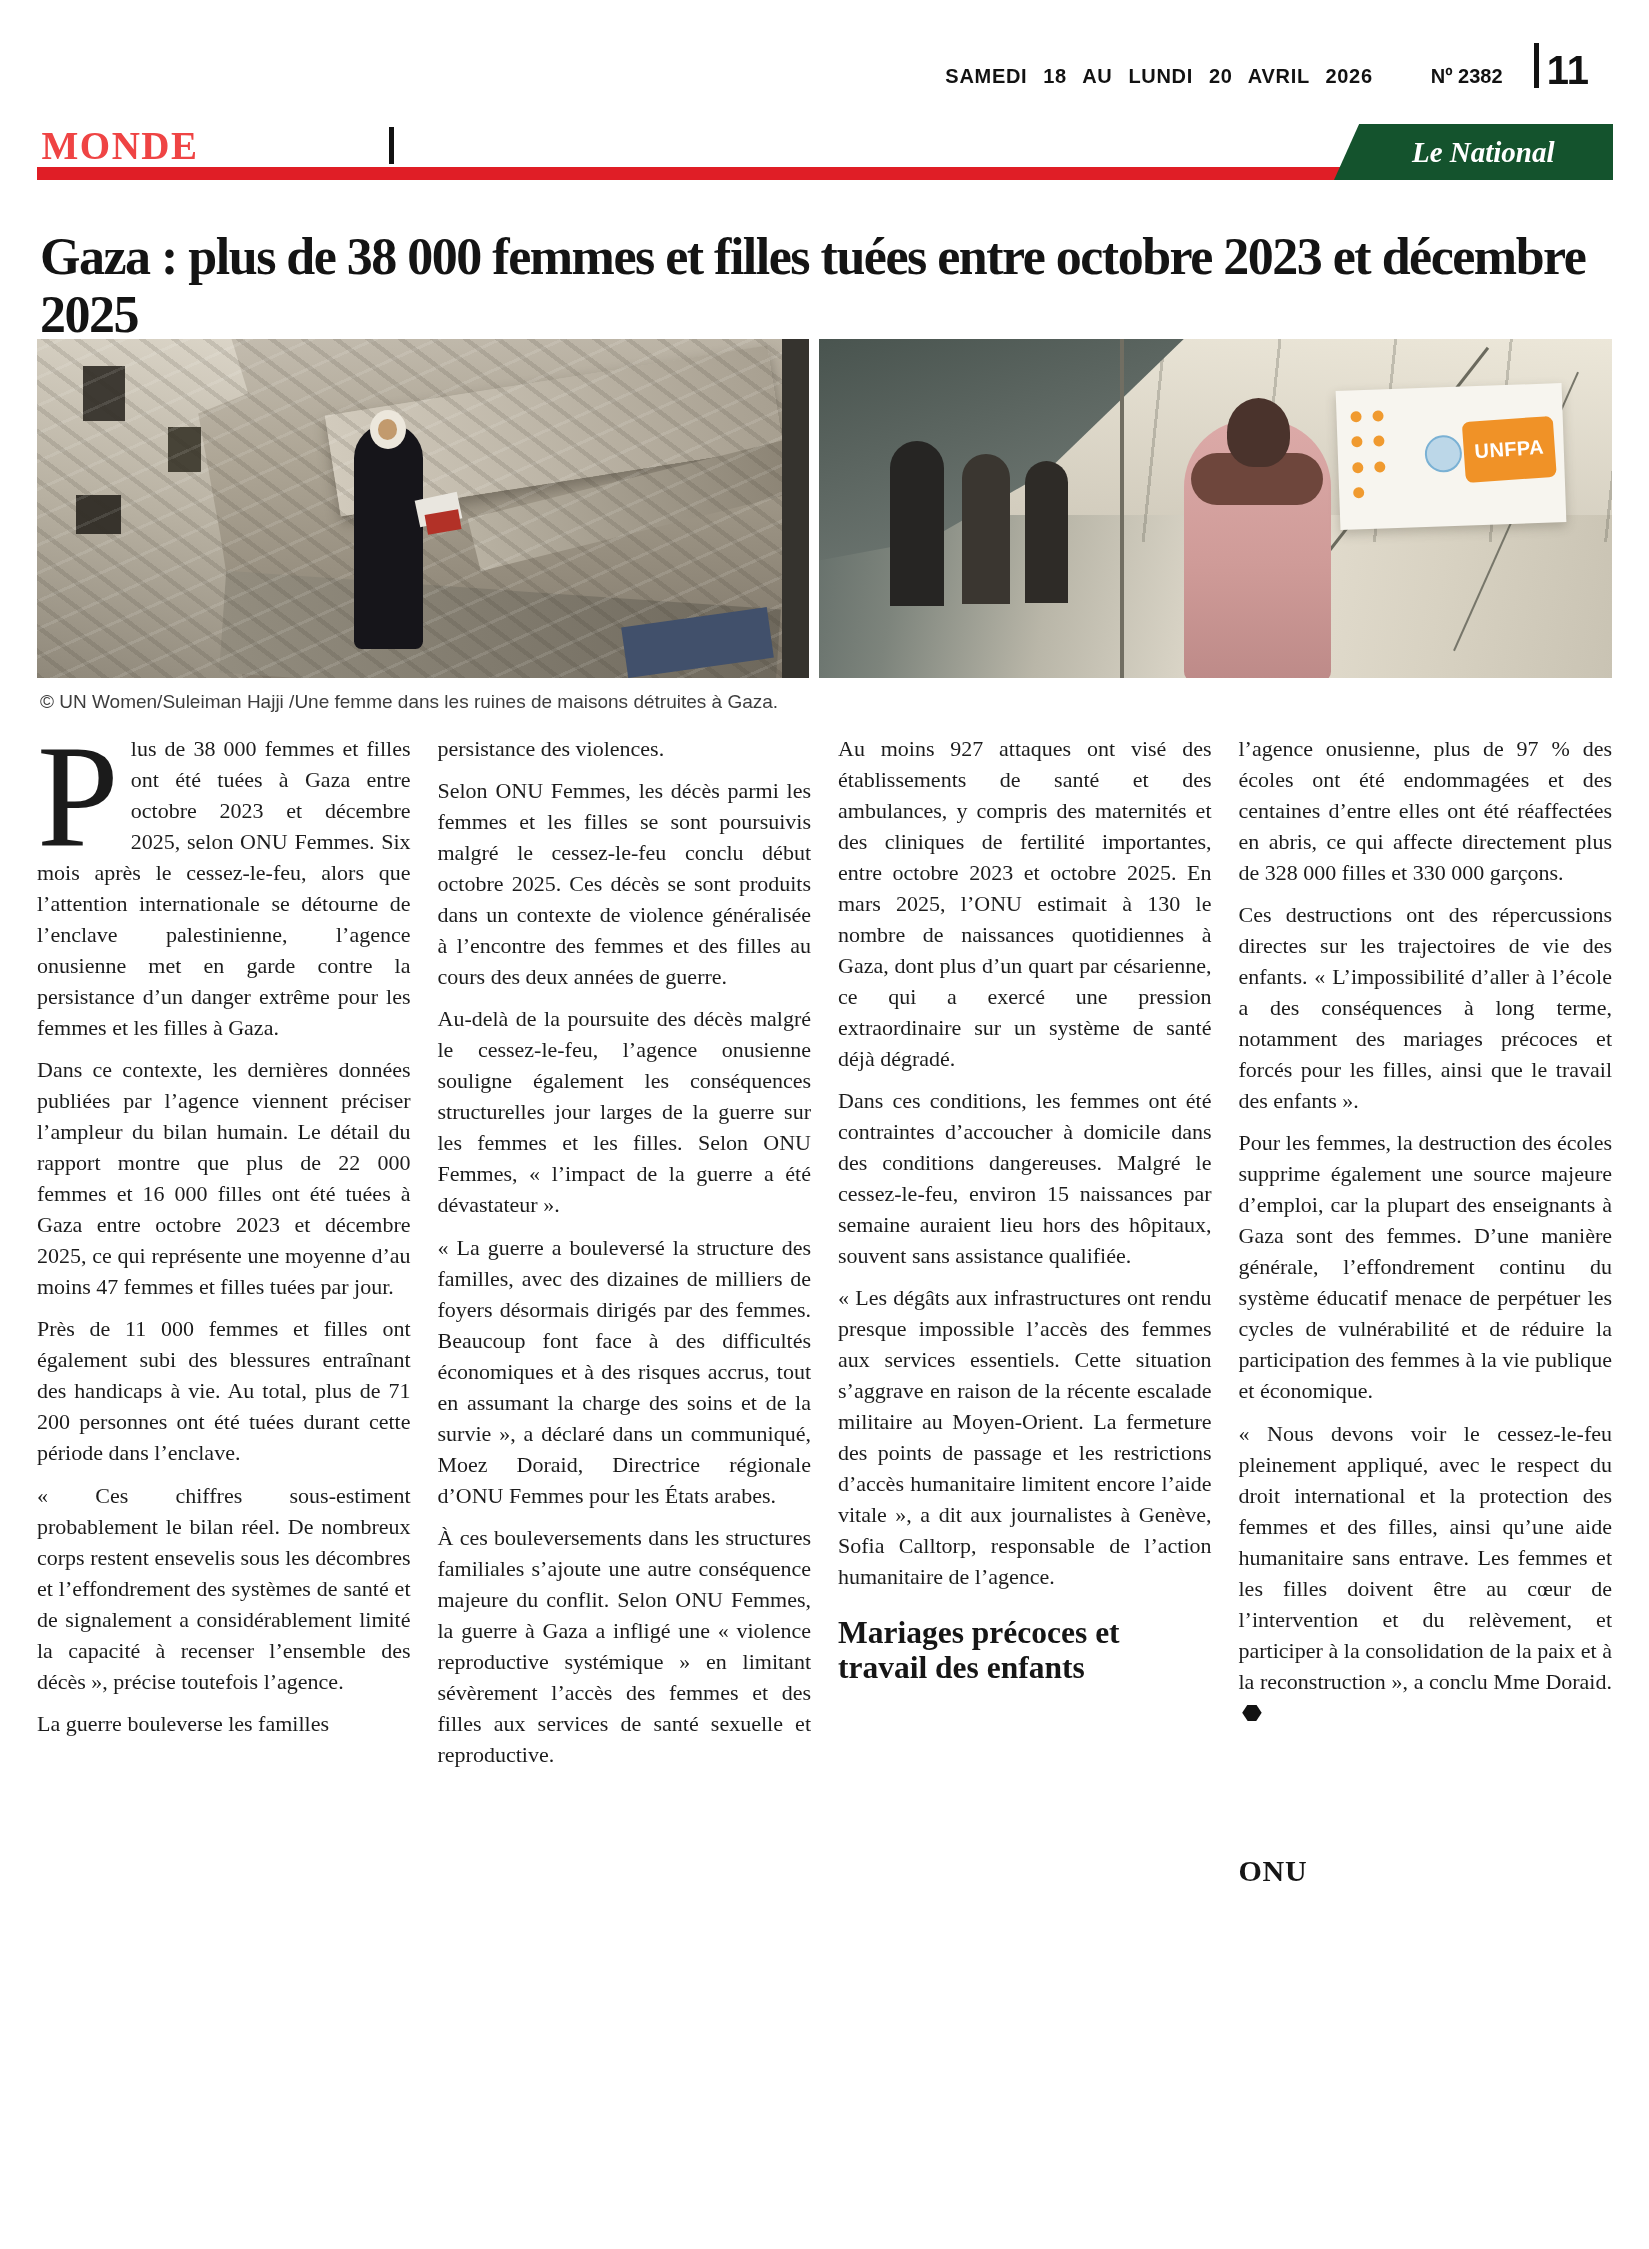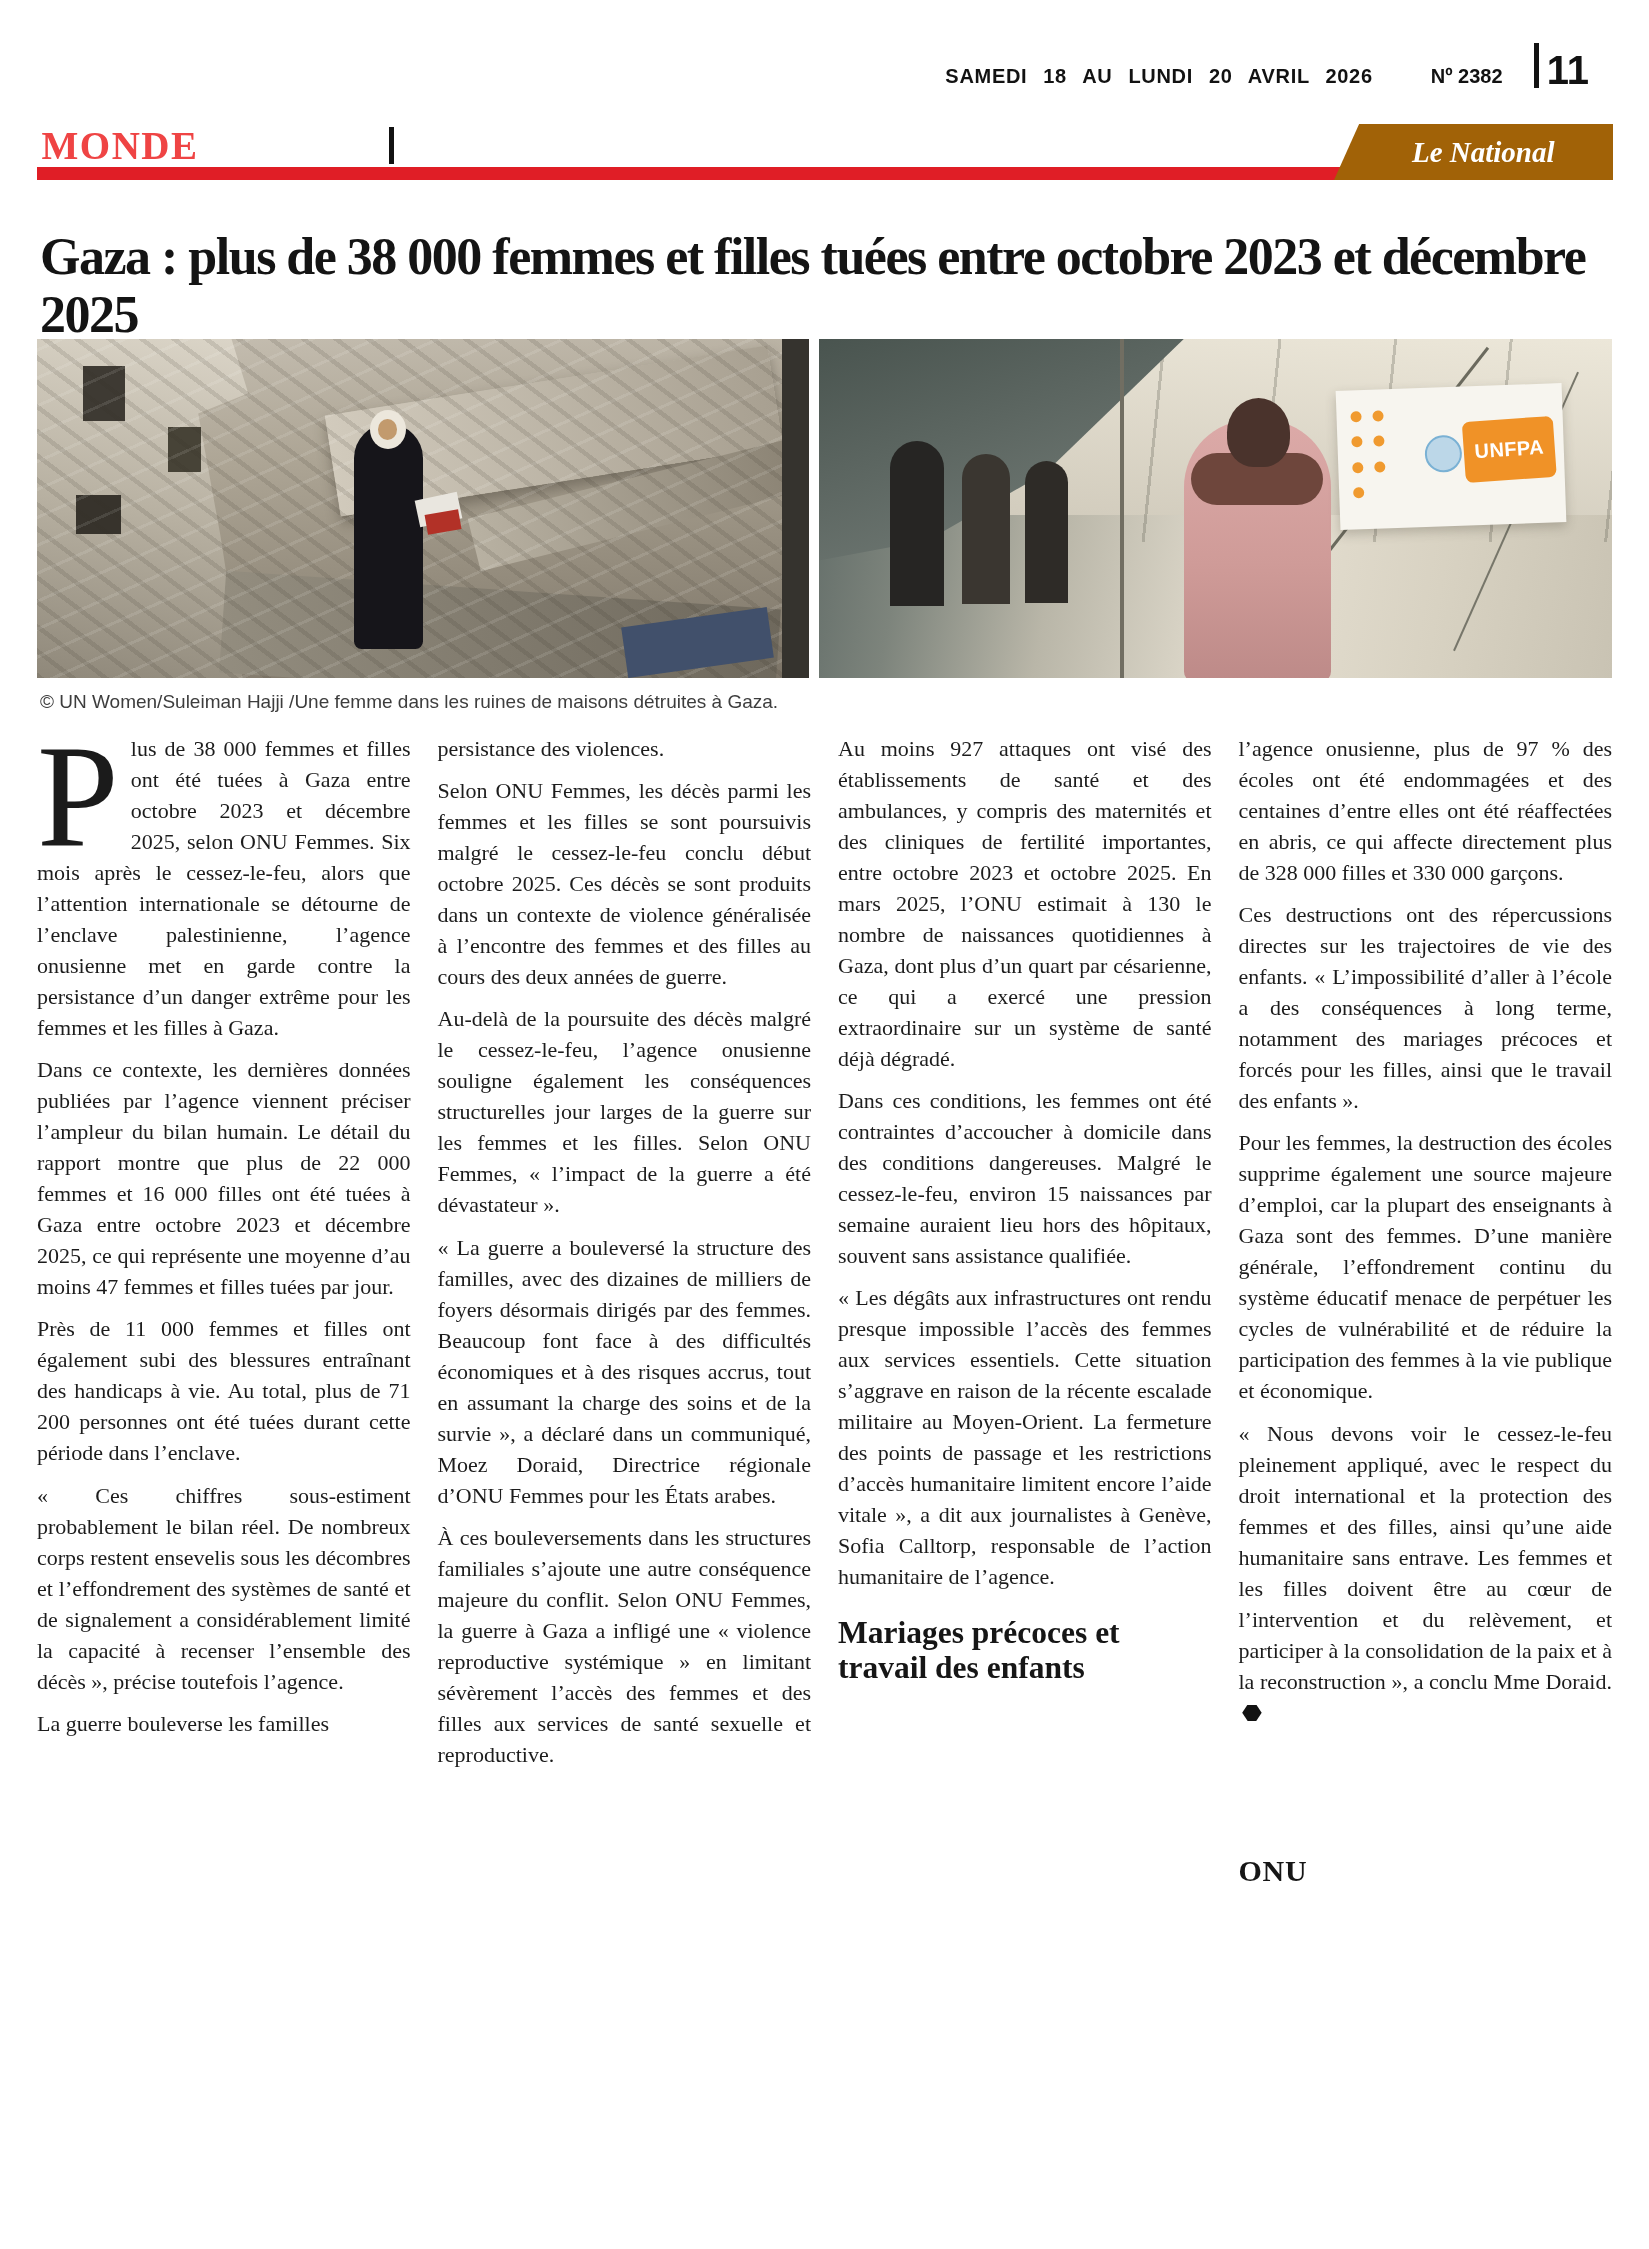--- a/index.html
+++ b/index.html
@@ -11,21 +11,21 @@
   .date-line{font-weight:700;font-size:20px;letter-spacing:0.7px;word-spacing:9.7px;color:#121212;}
   .issue-no{font-weight:700;font-size:20px;margin-left:58px;color:#121212;}
   .pageno-wrap{display:flex;align-items:flex-end;margin-left:31.5px;}
   .pageno-bar{width:5.2px;height:45px;background:#121212;margin-right:7.5px;}
   .page-number{font-weight:700;font-size:40px;line-height:0.88;color:#121212;}
 
   .section-row{position:absolute;left:37px;right:37px;top:112px;height:72px;}
   .section-title{position:absolute;left:4.5px;top:10.5px;font-family:"Liberation Serif",serif;font-weight:700;font-size:39px;letter-spacing:1.5px;color:#ef4444;}
   .section-bar{position:absolute;left:352px;top:15px;width:4.5px;height:37px;background:#121212;}
   .red-rule{position:absolute;left:0;right:0;top:55px;height:12.7px;background:#e01e26;}
-  .brand-badge{position:absolute;right:0;top:12px;width:279px;height:56px;background:#a16207;
+  .brand-badge{position:absolute;right:0;top:12px;width:279px;height:56px;background:#14532d;
     clip-path:polygon(9% 0,100% 0,100% 100%,0 100%);display:flex;align-items:center;justify-content:center;}
   .brand-badge span{color:#ffffff;font-family:"Liberation Serif",serif;font-style:italic;font-weight:700;font-size:29px;padding-left:19.5px;}
 
   
   .headline{position:absolute;left:40px;top:193px;width:1575px;font-weight:700;font-size:52px;line-height:1.12;letter-spacing:-1.5px;color:#141414;}
 
   
   .photo{position:absolute;top:339px;height:339px;overflow:hidden;}
   .photo *{position:absolute;}
   .photo-left{left:37px;width:772px;background:linear-gradient(175deg,#c6bfb2 0%,#ada595 35%,#948c7d 68%,#7b7366 100%);}

